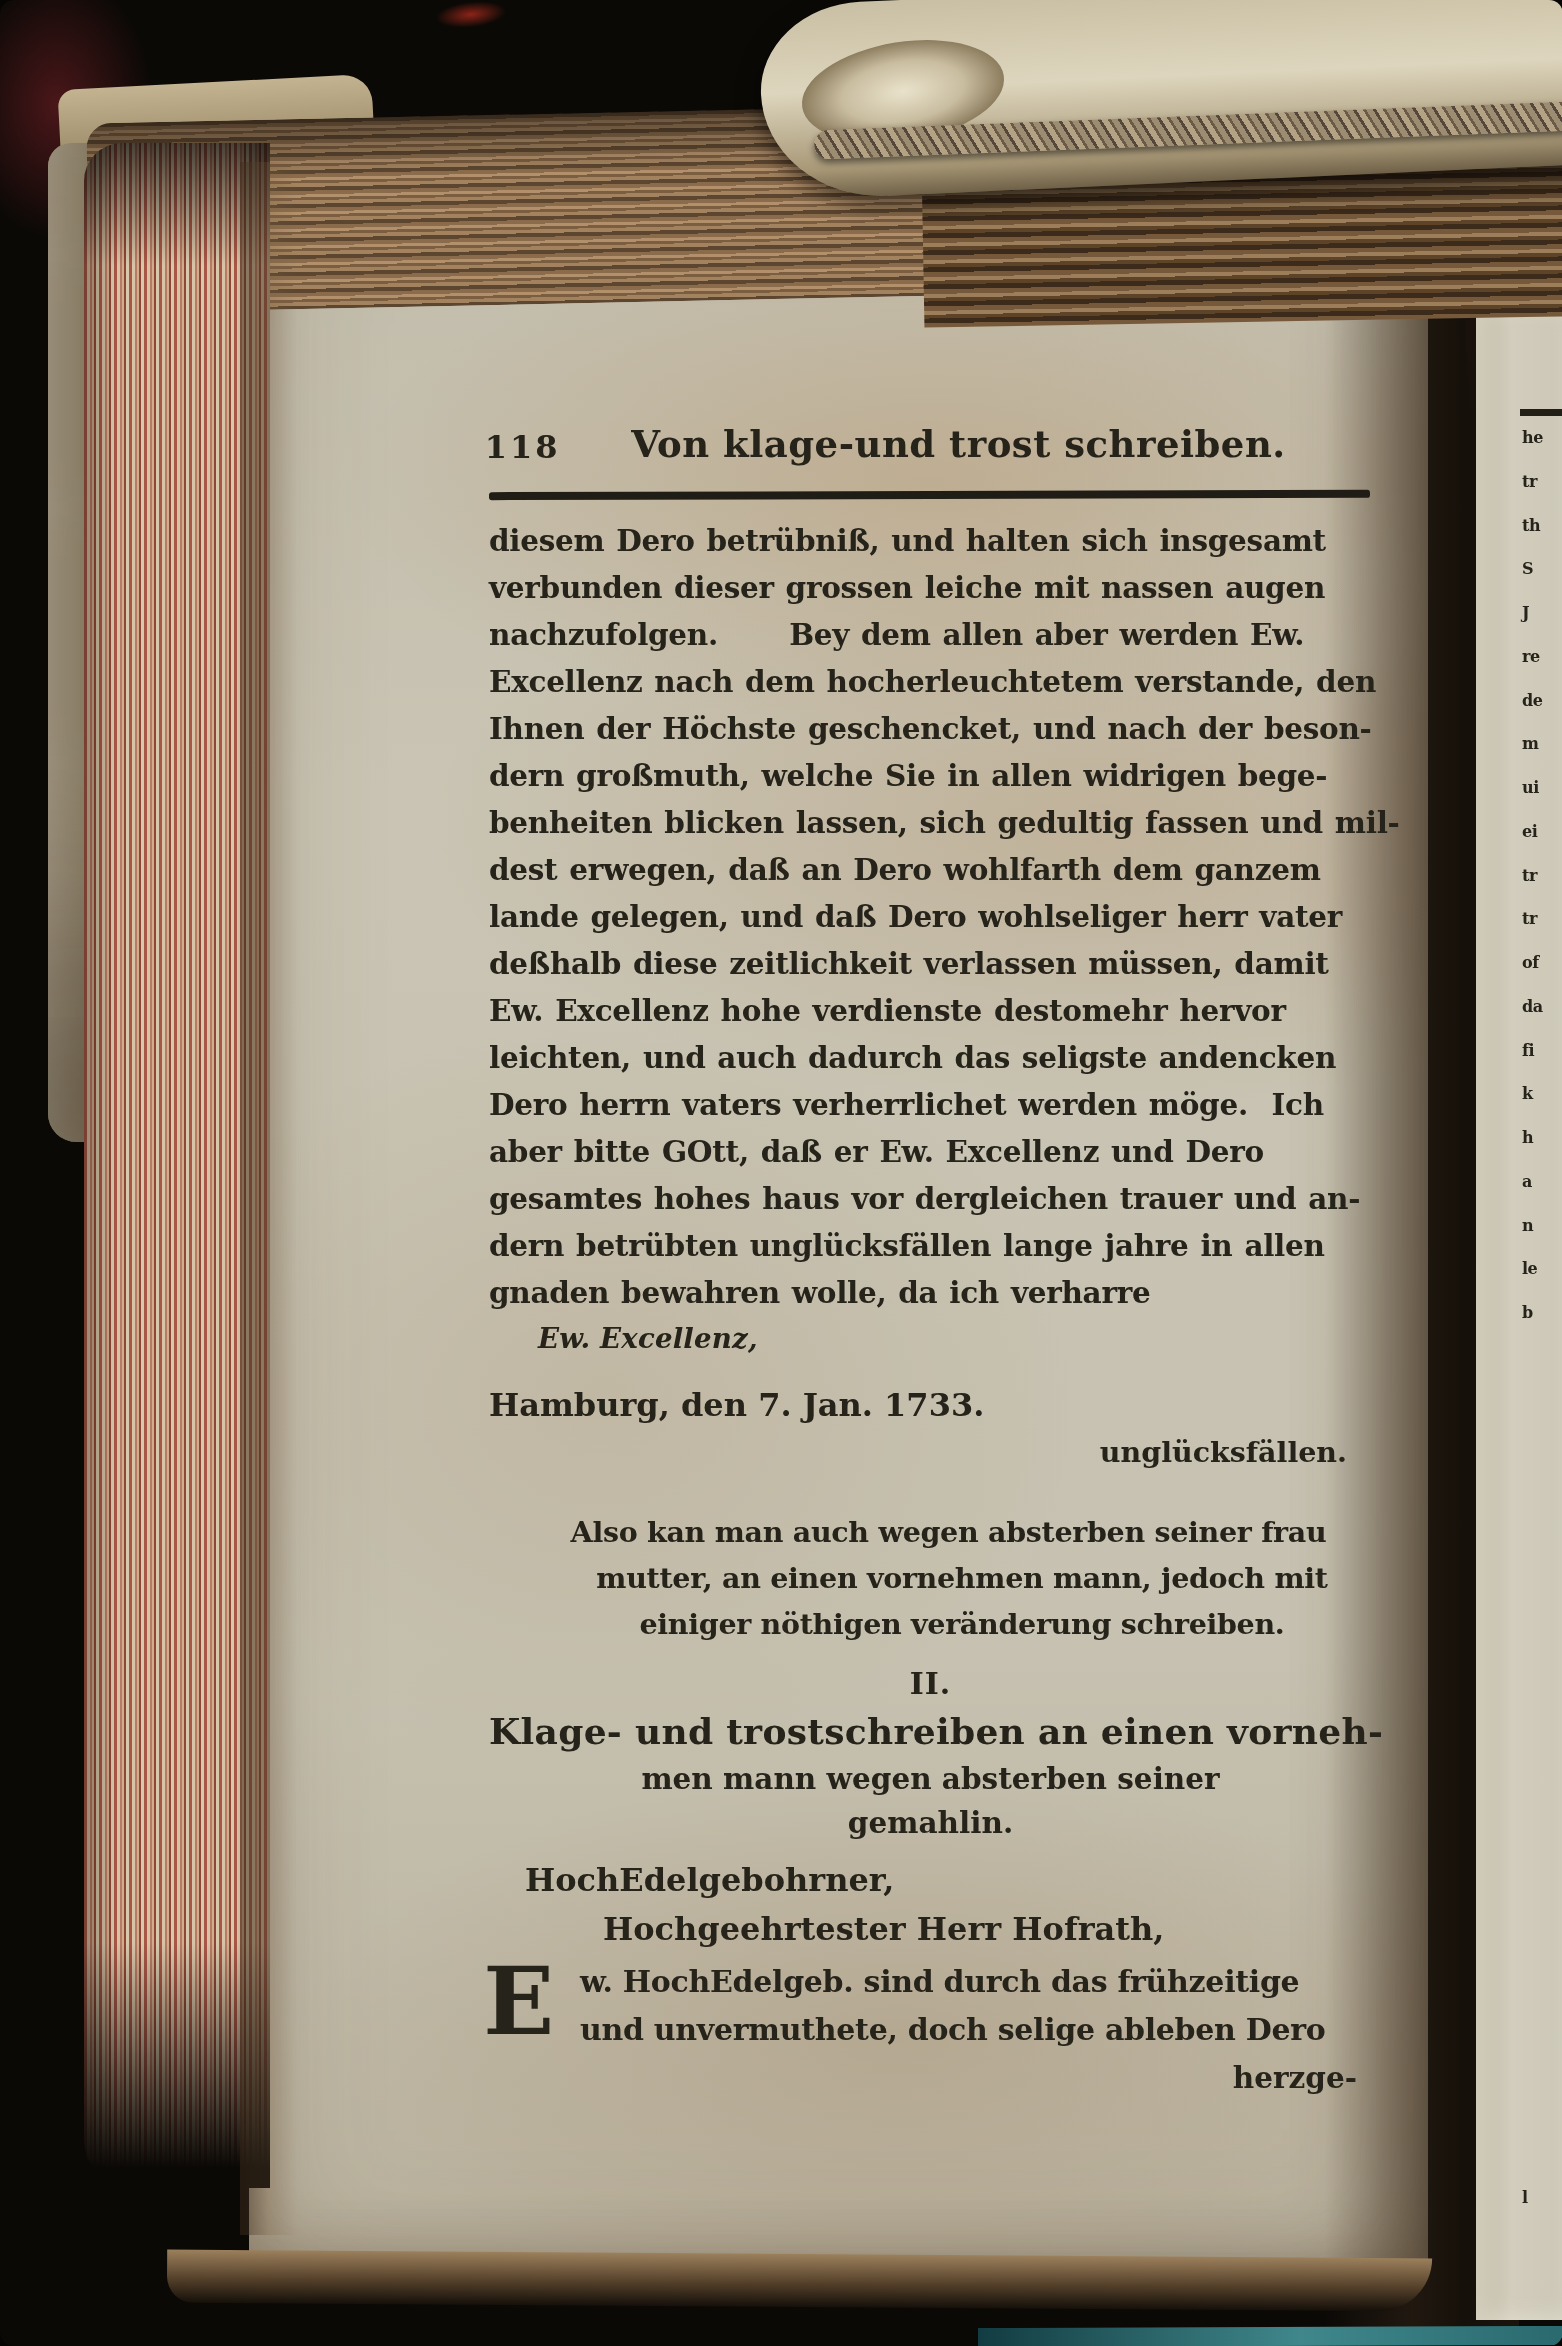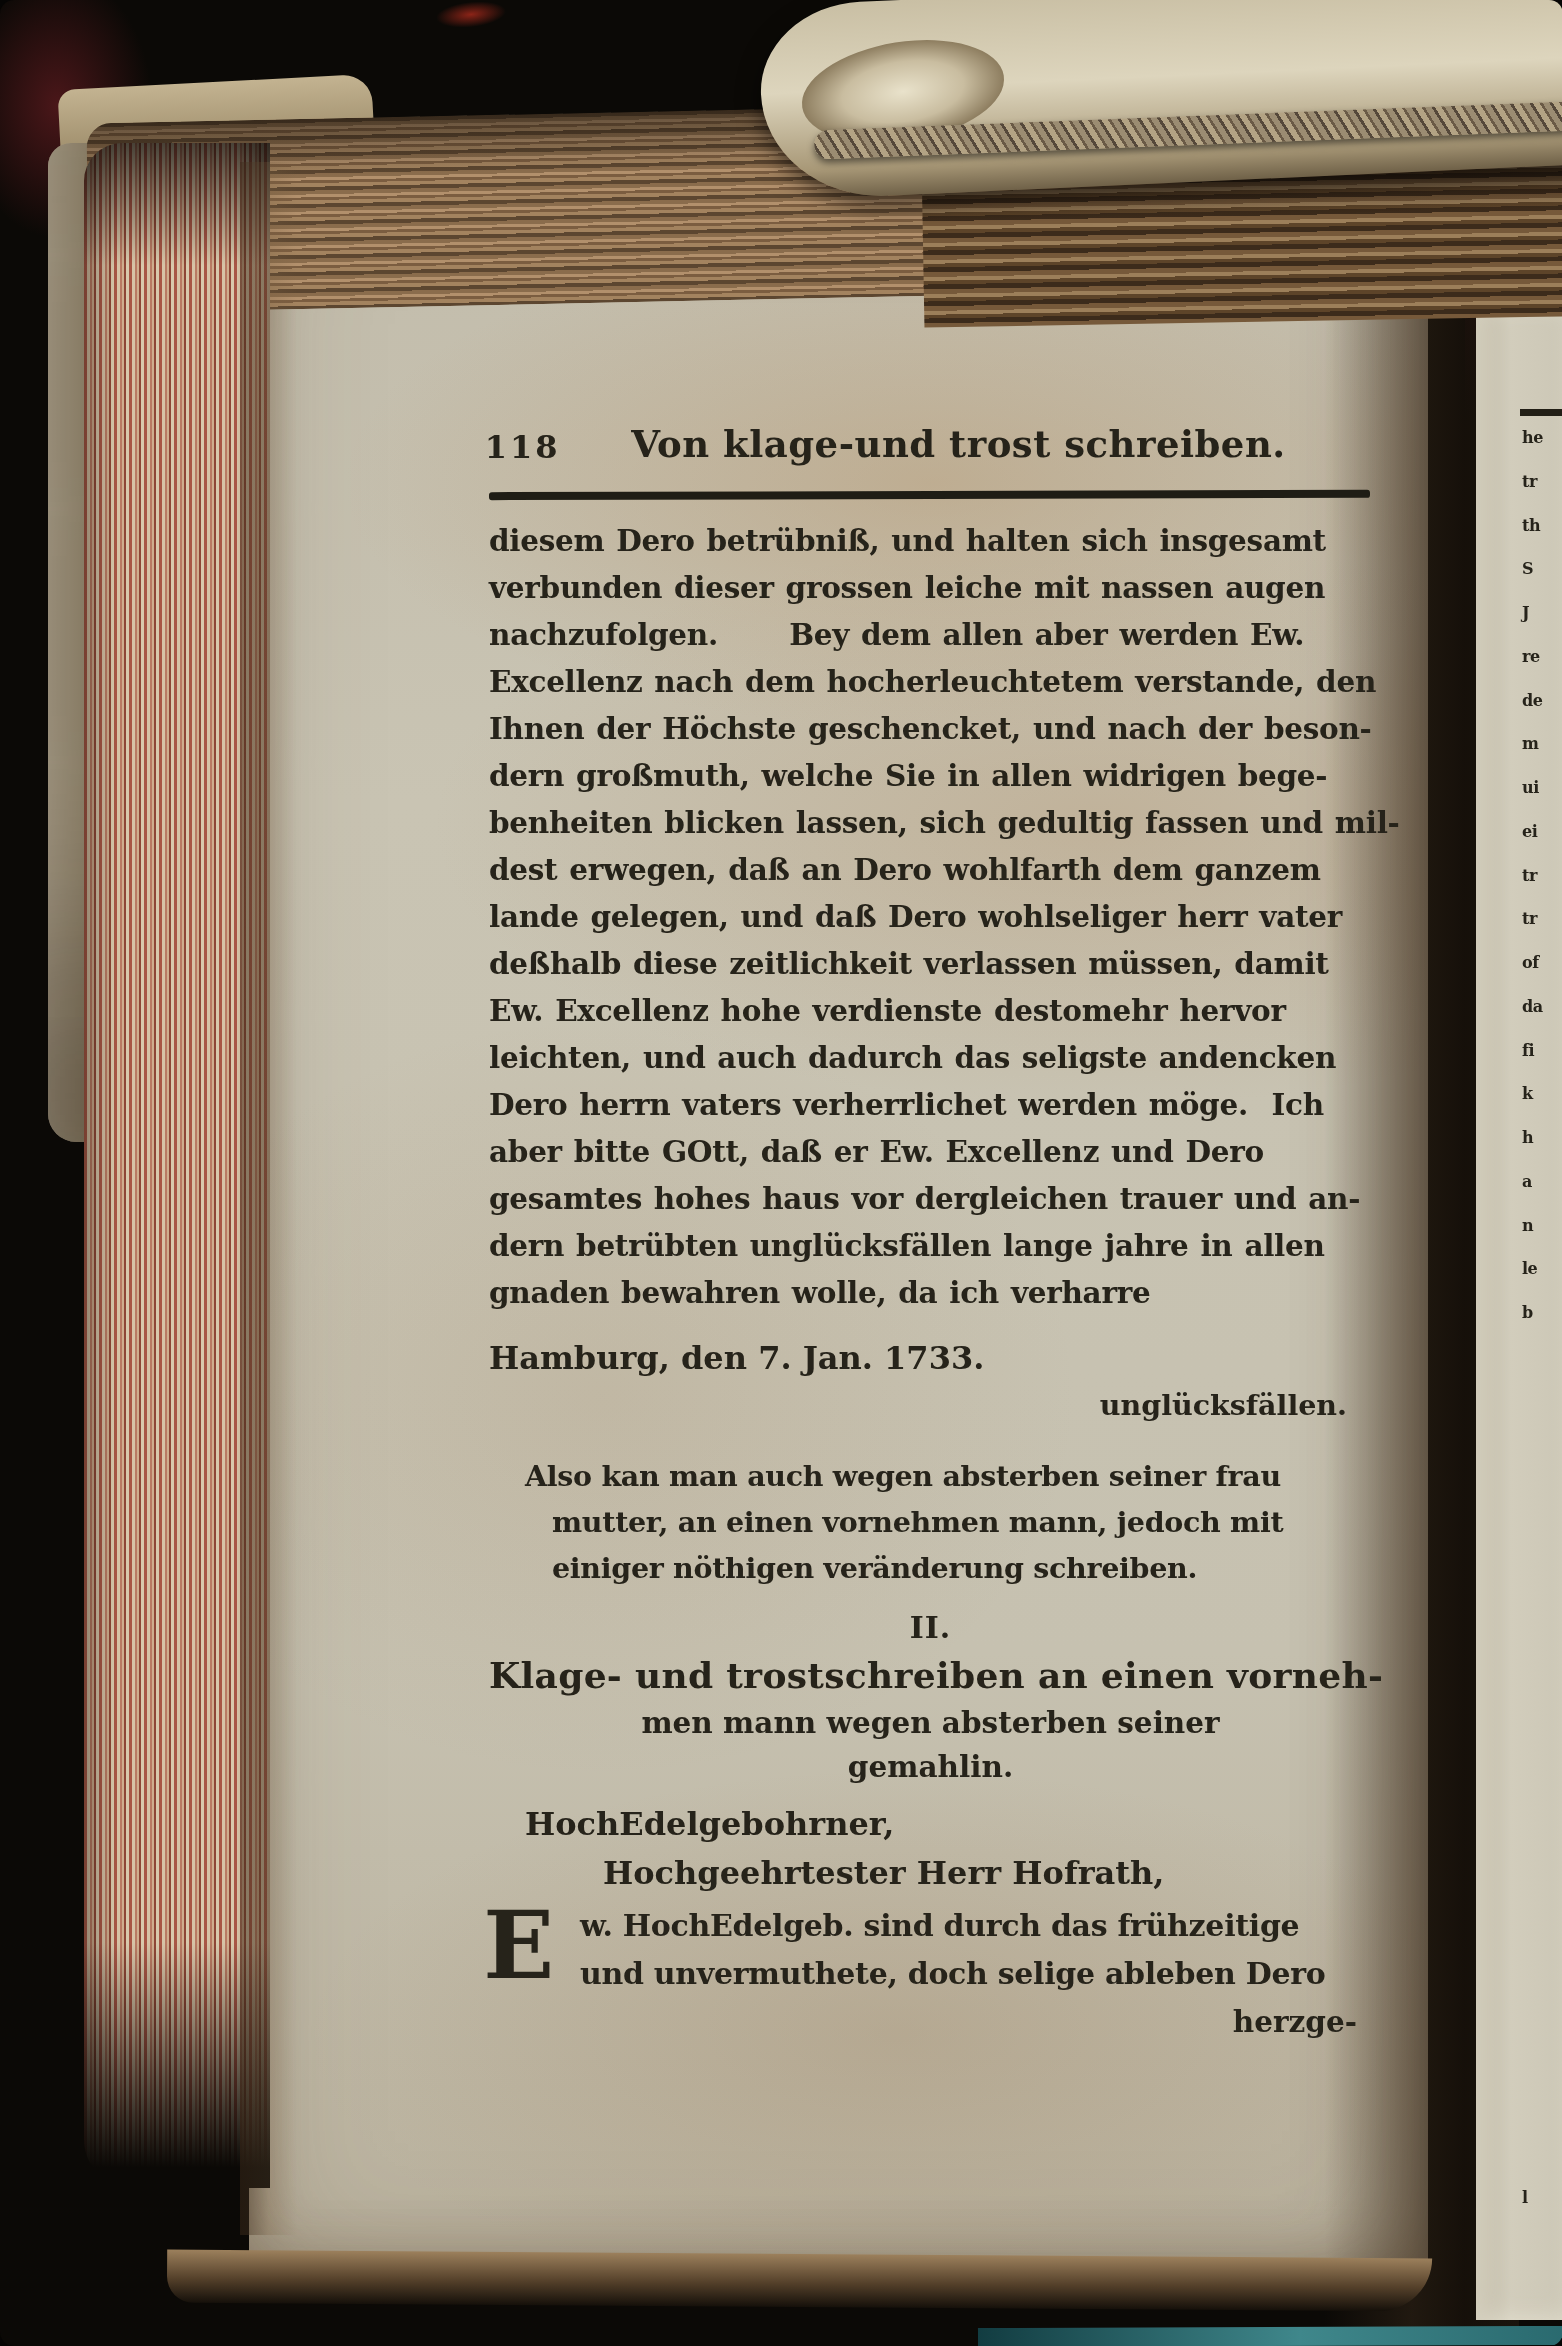--- a/index.html
+++ b/index.html
@@ -90,21 +90,21 @@
   .run-title{display:block;text-align:center;padding-left:67px;font-size:37px;letter-spacing:0.5px;}
   .head-rule{left:489px;top:491px;width:881px;height:7.6px;background:#1f1d15;transform:rotate(-.15deg);
     border-radius:2.9px;}
 
   
   .text-col{left:489px;top:523px;width:883px;}
   .bl{height:47px;font-size:29.5px;letter-spacing:-0.3px;word-spacing:1.9px;white-space:pre;}
   .bl-sig{height:47px;font-size:27.6px;font-style:italic;padding-left:49px;letter-spacing:0.2px;}
   .dateline{margin-top:17px;height:49px;font-size:32px;}
   .signature{height:48px;font-size:28.5px;text-align:right;padding-right:25px;}
-  .note{margin-top:23px;padding-left:63px;}
+  .note{margin-top:32px;padding-left:63px;text-align:center;}
   .note .nl{height:46px;font-size:28.5px;letter-spacing:-0.3px;white-space:pre;}
   .note .nl:first-child{margin-left:-27px;}
   .sec-num{margin-top:13.3px;height:44px;font-size:30px;text-align:center;letter-spacing:1px;}
   .h1{height:51px;font-size:36px;text-align:center;letter-spacing:0.3px;white-space:pre;}
   .h2{height:44px;font-size:29.5px;text-align:center;white-space:pre;}
   .h3{height:44px;font-size:29.5px;text-align:center;white-space:pre;}
   .sal1{margin-top:11.4px;height:49px;font-size:32px;padding-left:36px;}
   .sal2{height:49px;font-size:32px;padding-left:114px;}
   .letter{position:relative;margin-top:5.7px;padding-left:91px;}
   .dropcap{position:absolute;left:-5.7px;top:-9.5px;font-size:93px;line-height:93px;}
@@ -153,20 +153,21 @@
     <div class="bl">dest erwegen, daß an Dero wohlfarth dem ganzem</div>
     <div class="bl">lande gelegen, und daß Dero wohlseliger herr vater</div>
     <div class="bl">deßhalb diese zeitlichkeit verlassen müssen, damit</div>
     <div class="bl">Ew. Excellenz hohe verdienste destomehr hervor</div>
     <div class="bl">leichten, und auch dadurch das seligste andencken</div>
     <div class="bl">Dero herrn vaters verherrlichet werden möge.  Ich</div>
     <div class="bl">aber bitte GOtt, daß er Ew. Excellenz und Dero</div>
     <div class="bl">gesamtes hohes haus vor dergleichen trauer und an-</div>
     <div class="bl">dern betrübten unglücksfällen lange jahre in allen</div>
     <div class="bl">gnaden bewahren wolle, da ich verharre</div>
+    <div class="bl-sig">Ew. Excellenz,</div>
 
     <div class="dateline">Hamburg, den 7. Jan. 1733.</div>
     <div class="signature">unglücksfällen.</div>
 
     <div class="note">
       <div class="nl">Also kan man auch wegen absterben seiner frau</div>
       <div class="nl">mutter, an einen vornehmen mann, jedoch mit</div>
       <div class="nl">einiger nöthigen veränderung schreiben.</div>
     </div>
 

